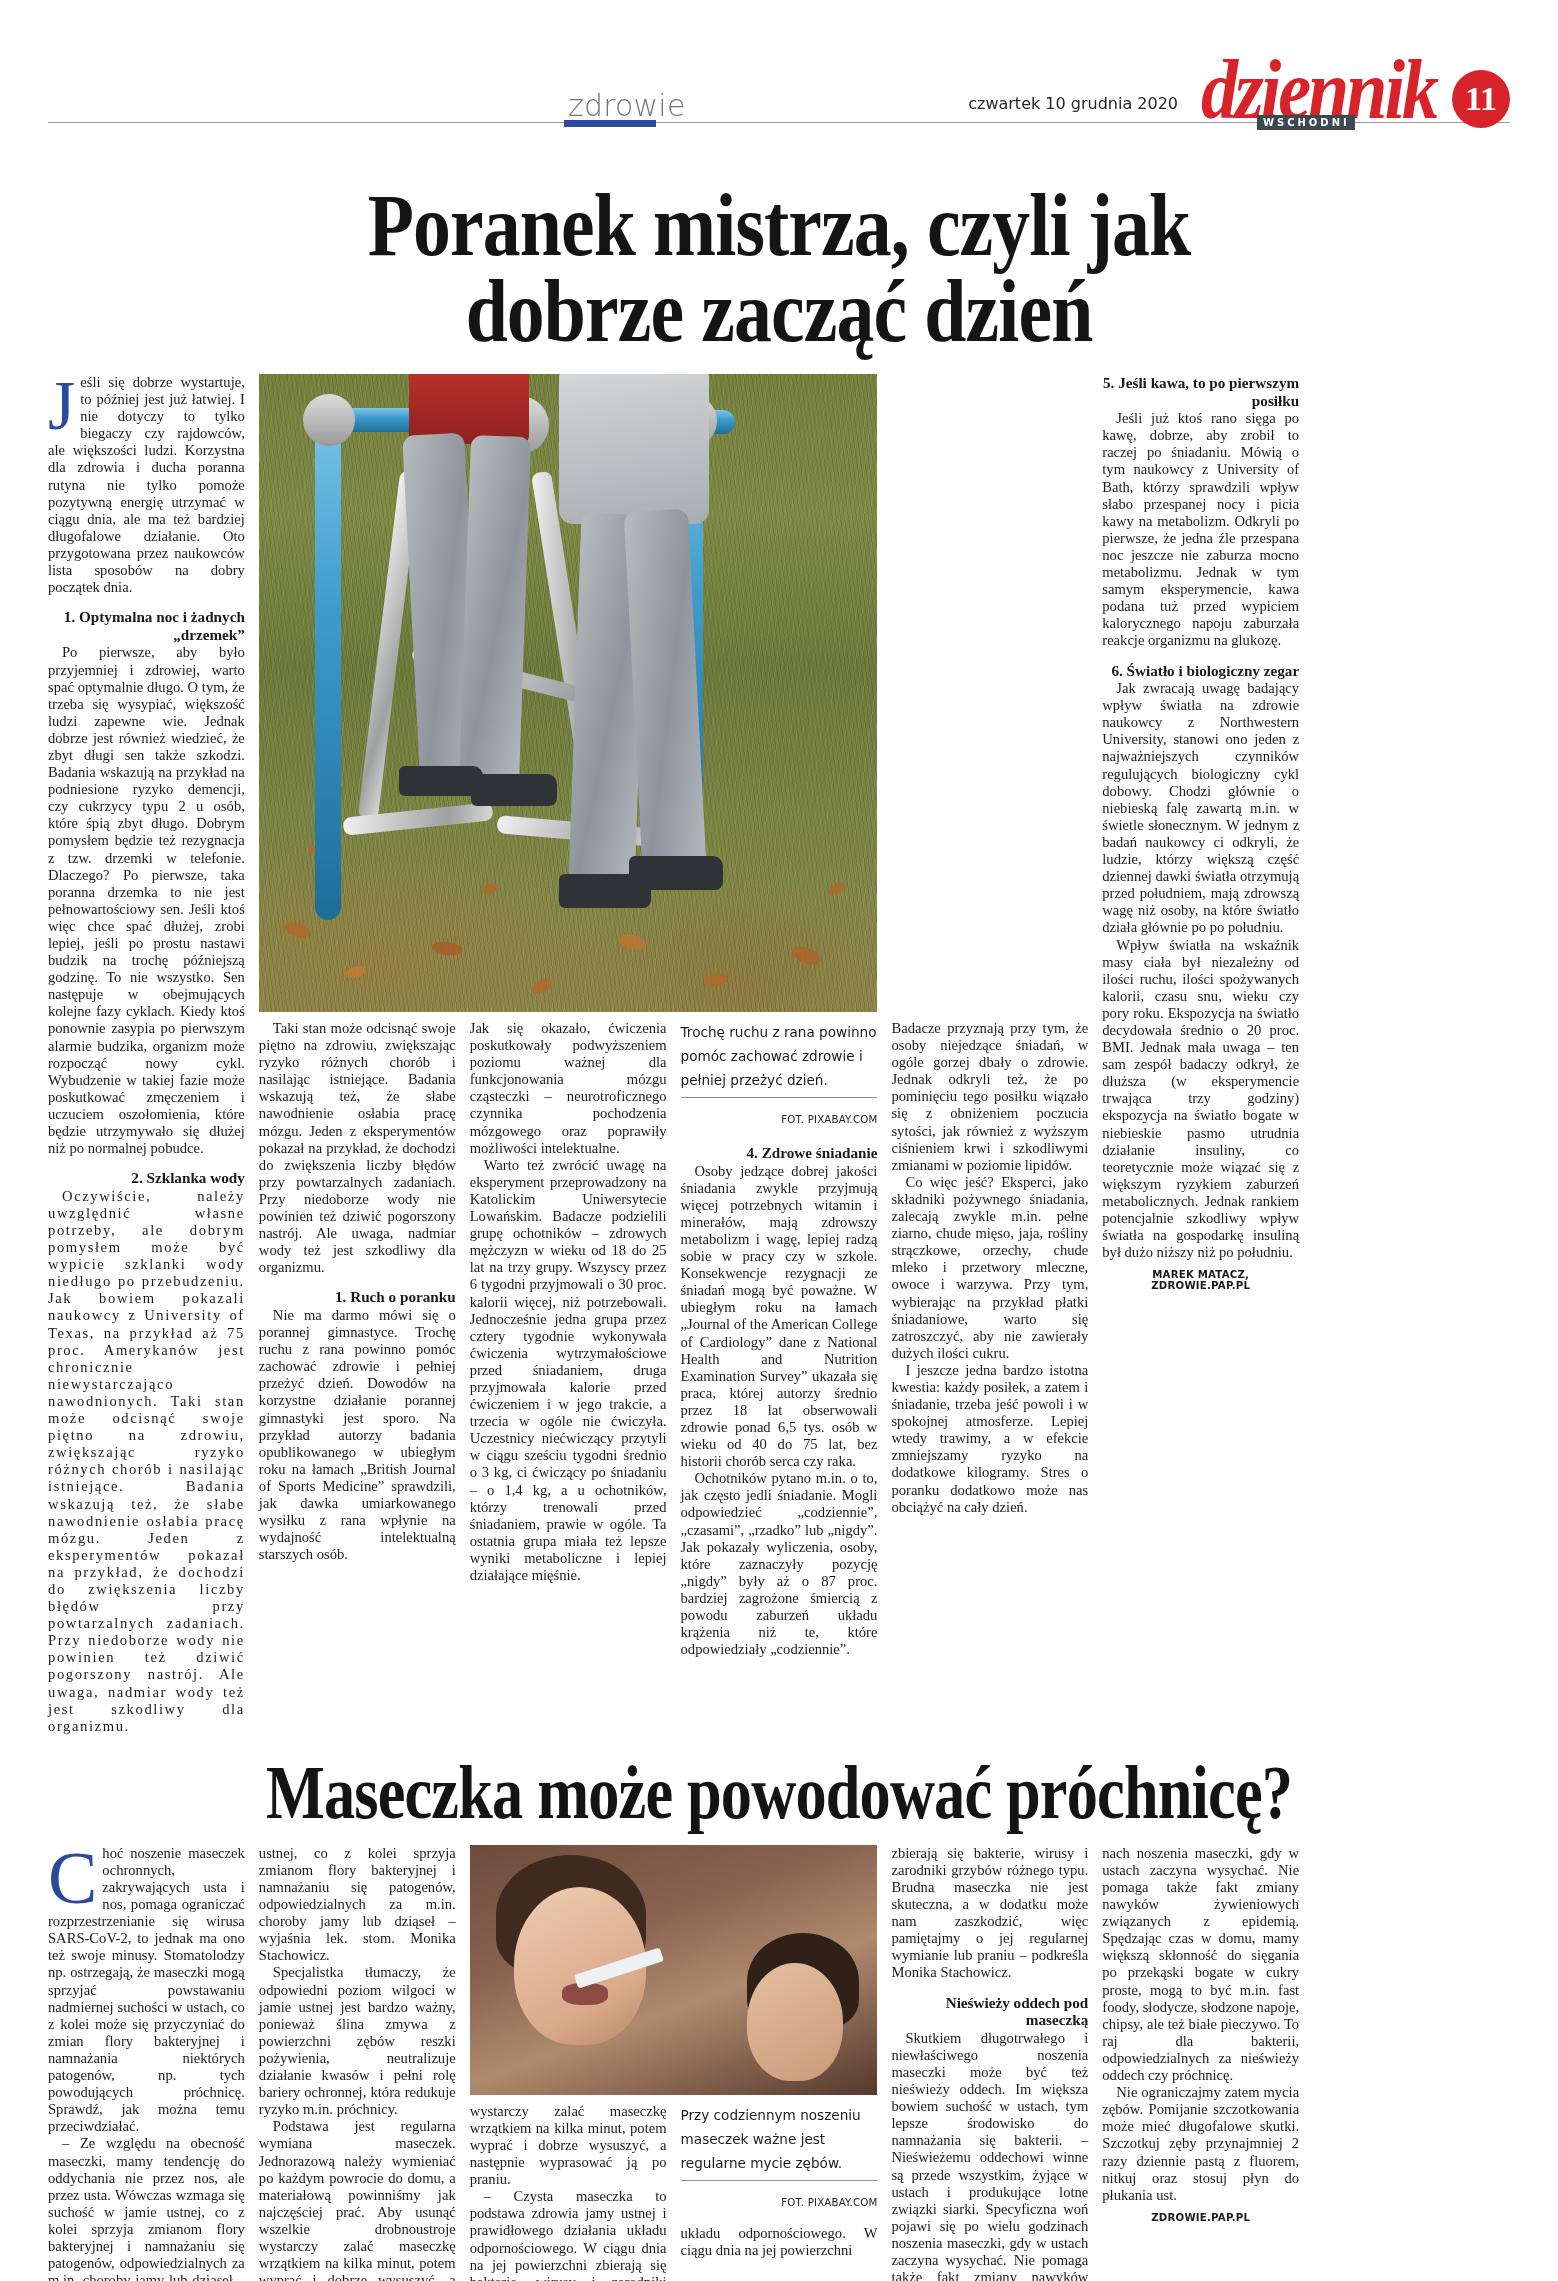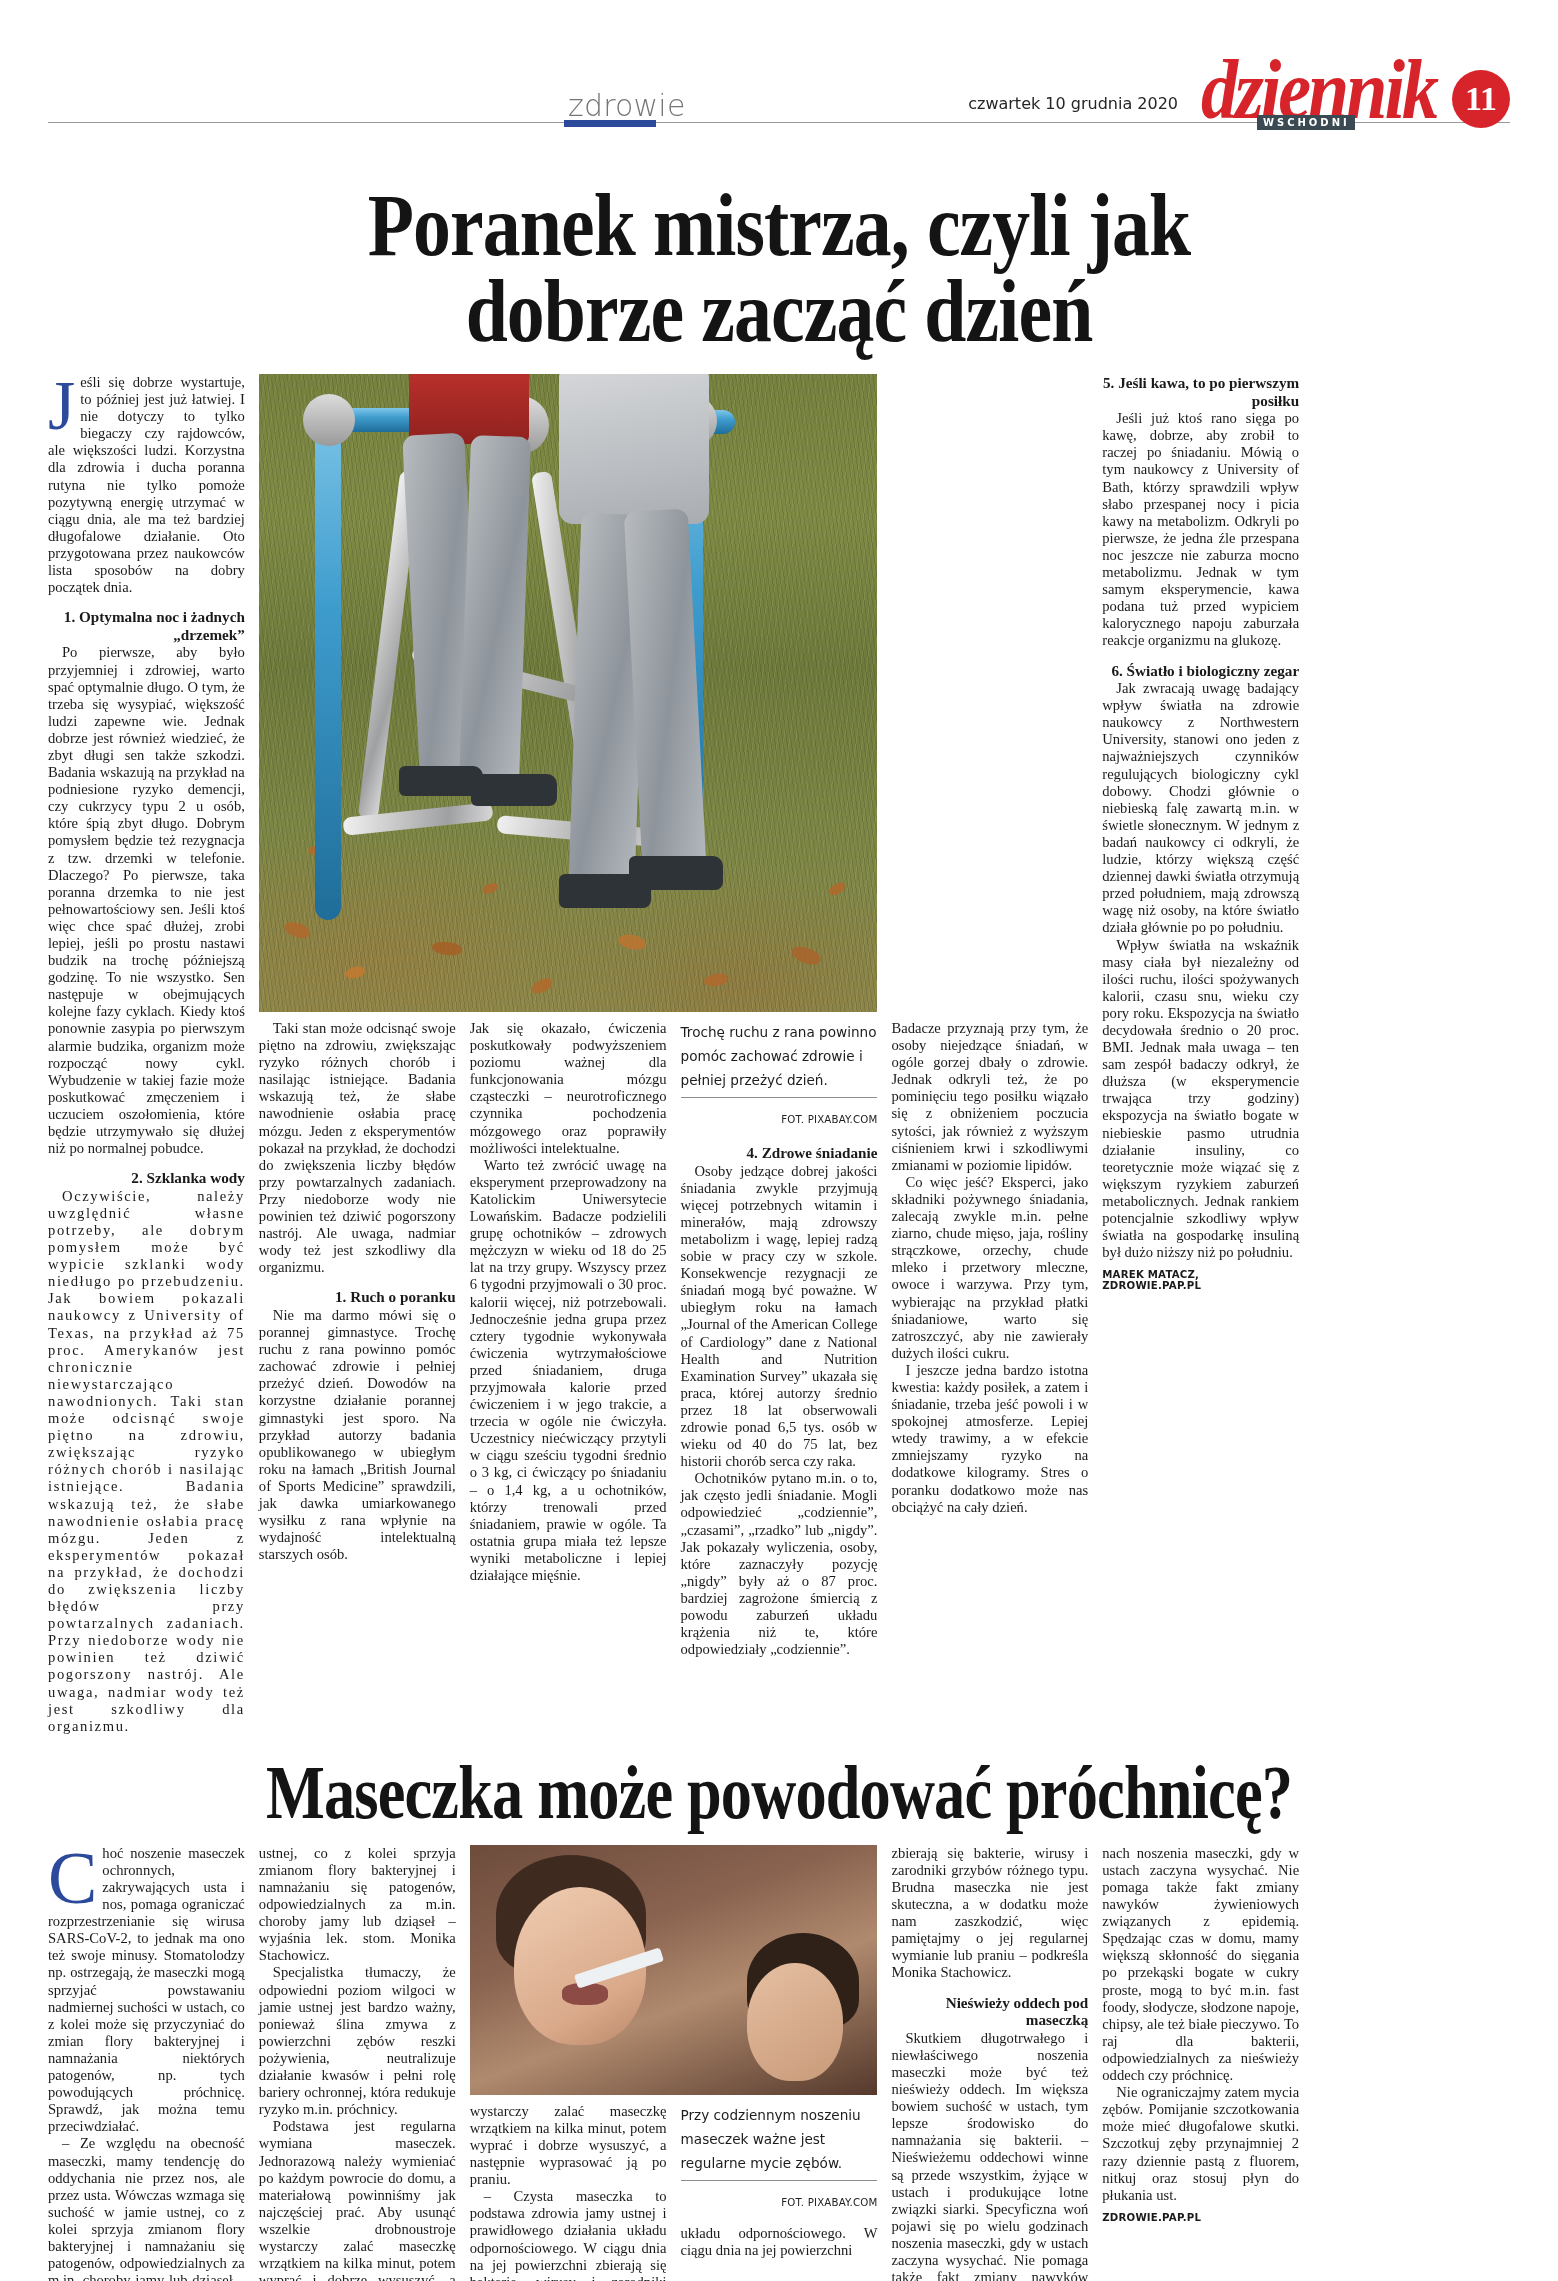--- a/index.html
+++ b/index.html
@@ -108,21 +108,21 @@
     font-family: "Liberation Serif", serif;
     font-weight: bold;
     font-size: 15.2px; line-height: 17.6px;
     margin: 12px 0 1px 0;
     text-align: right;
   }
   .credit {
     font-family: "DejaVu Sans", sans-serif;
     font-size: 10.2px; font-weight: bold;
     letter-spacing: .2px;
-    text-align: left;
+    text-align: center;
     margin-top: 8px;
     color: #1a1a1a;
   }
 
   
   .dropcap {
     float: left;
     font-family: "Liberation Serif", serif;
     color: #2b4a9b;
     font-size: 70px;

